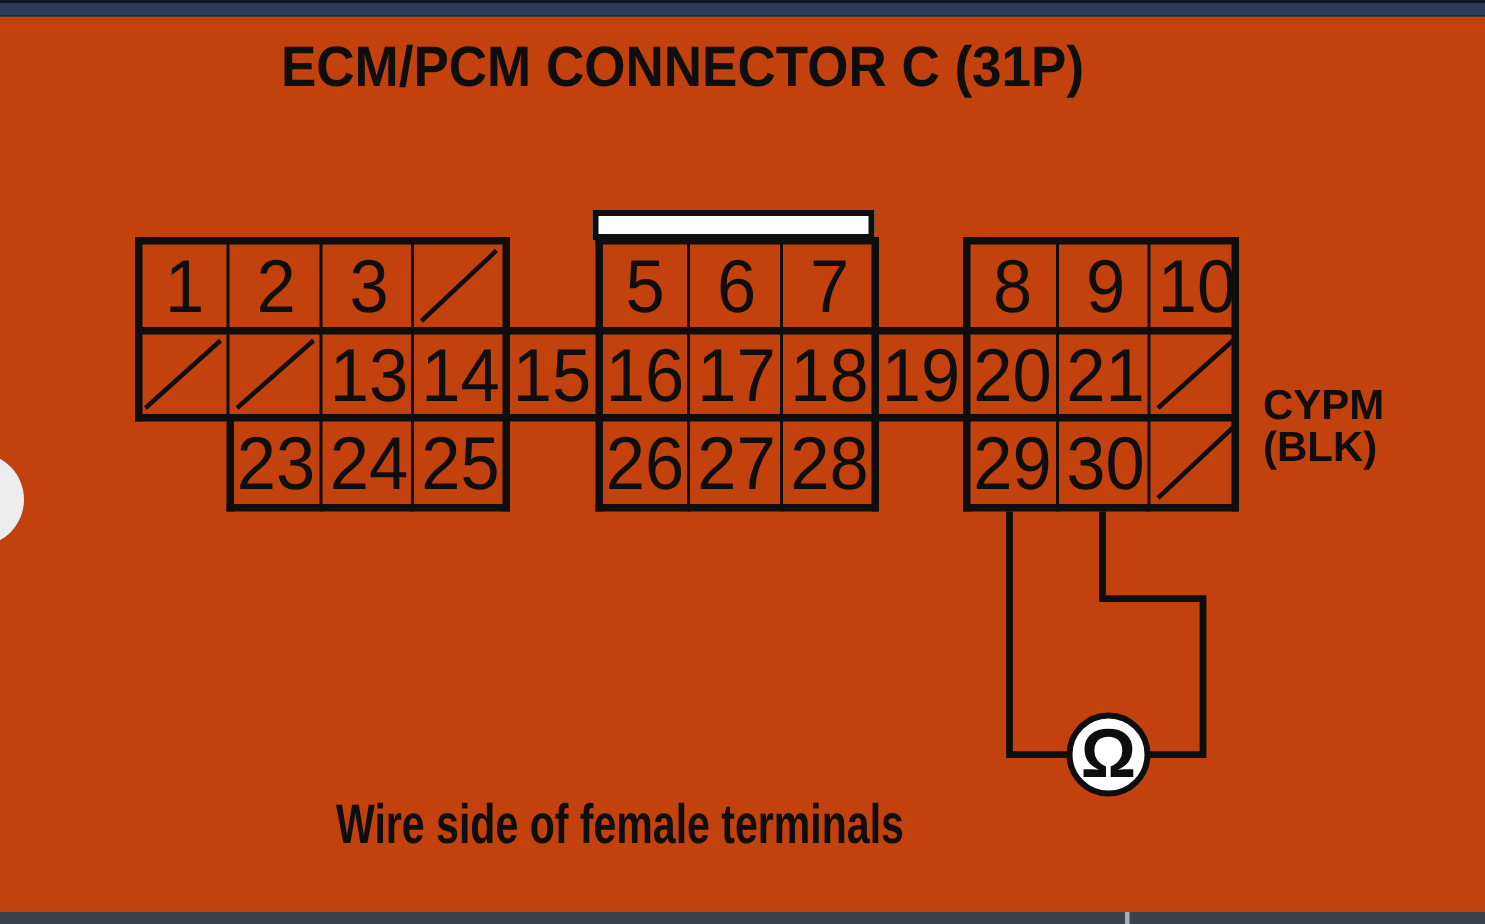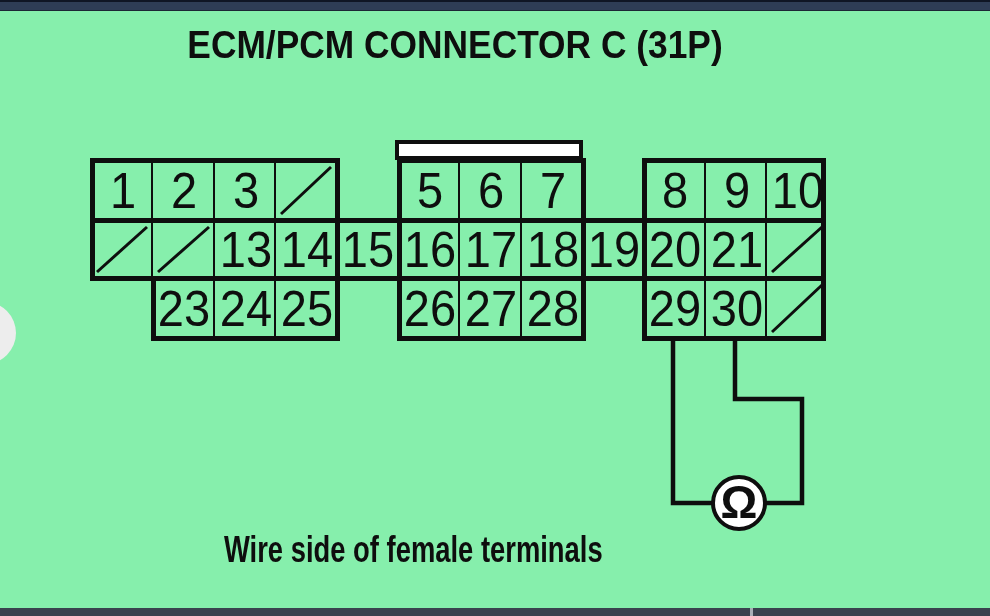--- a/index.html
+++ b/index.html
@@ -1,17 +1,17 @@
 <!DOCTYPE html>
 <html><head>
 <meta charset="utf-8">
 <style>
   html,body{margin:0;padding:0;background:#ffffff;}
   .stage{
-    position:relative;width:990px;height:616px;background:#86efac;overflow:hidden;
+    position:relative;width:990px;height:616px;background:#c2410c;overflow:hidden;
     font-family:"Liberation Sans","DejaVu Sans",sans-serif;color:#0e0e0e;
   }
   .topbar{
     position:absolute;left:0;top:0;width:990px;height:11px;box-sizing:border-box;
     background:#2e3d55;border-top:2px solid #0f1624;border-bottom:1px solid #1c2635;
   }
   .bottombar{
     position:absolute;left:0;top:608px;width:990px;height:8px;background:#3a424e;
   }
   .bottombar .divider{
@@ -121,20 +121,24 @@
       <div class="pin" style="left: 184px; top: 308.5px;">23</div>
       <div class="pin" style="left: 245.5px; top: 308.5px;">24</div>
       <div class="pin" style="left: 306.5px; top: 308.5px;">25</div>
       <div class="pin" style="left: 429.5px; top: 308.5px;">26</div>
       <div class="pin" style="left: 491px; top: 308.5px;">27</div>
       <div class="pin" style="left: 552.5px; top: 308.5px;">28</div>
       <div class="pin" style="left: 675px; top: 308.5px;">29</div>
       <div class="pin" style="left: 736.5px; top: 308.5px;">30</div>
     </div>
 
+  <div class="wlabel cypm">
+    <div>CYPM</div>
+    <div>(BLK)</div>
+  </div>
 
 
   <div class="caption">Wire side of female terminals</div>
 
   <div class="bottombar">
     <div class="divider"></div>
   </div>
 
 </div>
 

